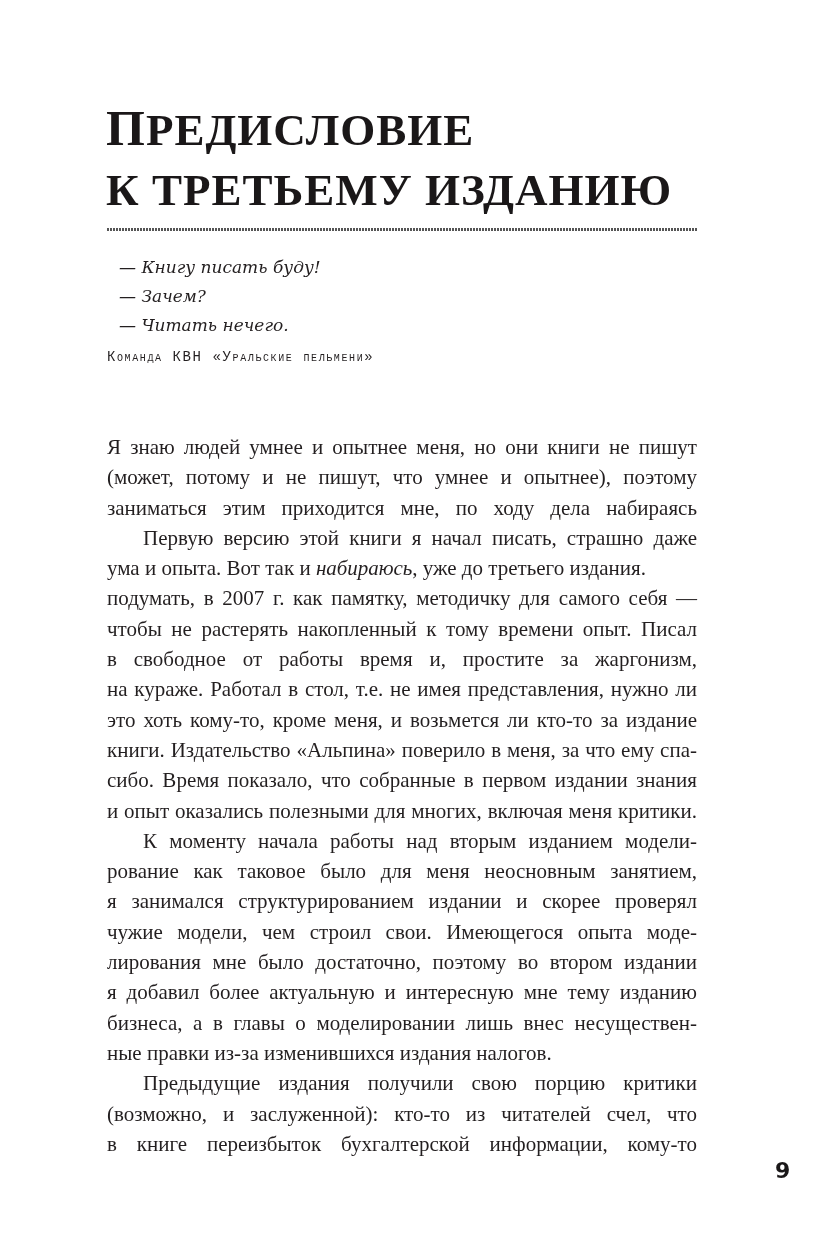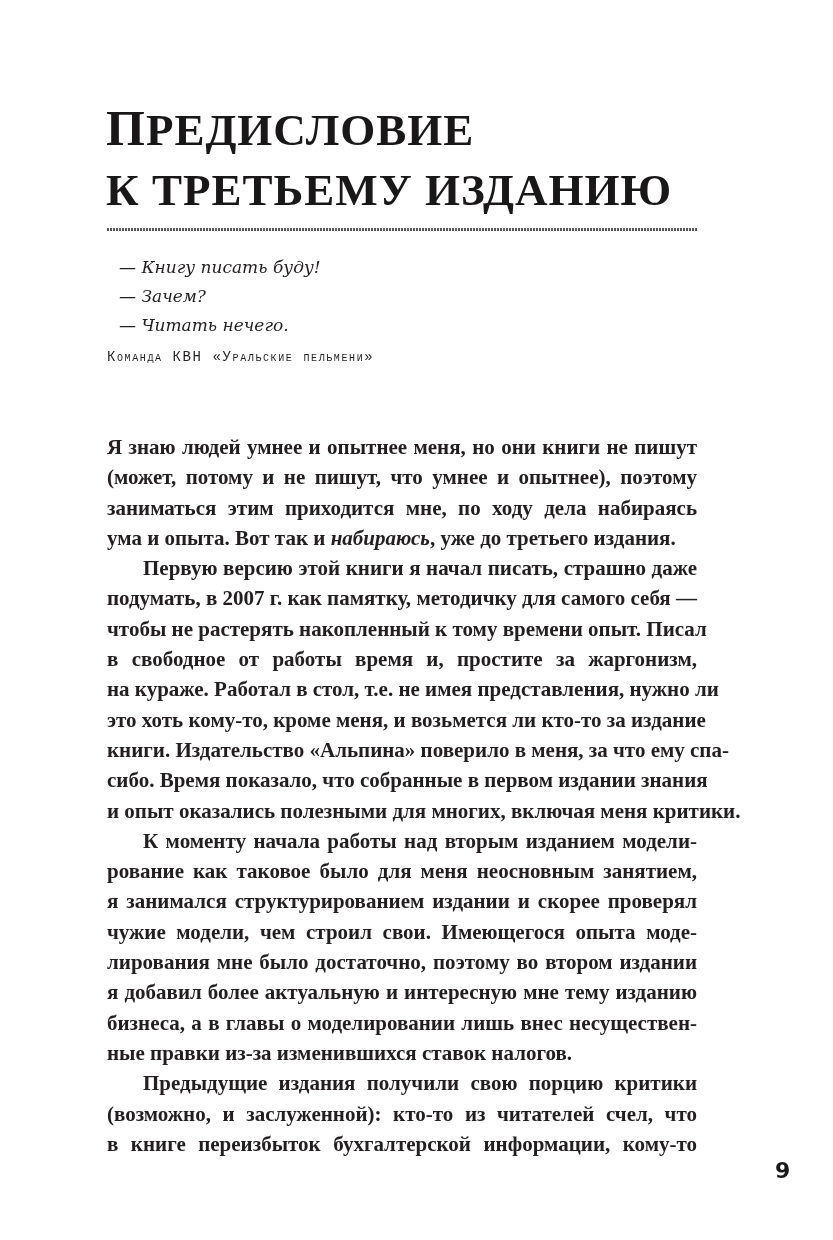--- a/index.html
+++ b/index.html
@@ -76,21 +76,20 @@
       font-size: 21px;
       line-height: 30.3px;
       color: #231f20;
     }
     .body-text .l {
       display: block;
       white-space: nowrap;
       text-align: justify;
       text-align-last: justify;
       height: 30.3px;
-      font-weight: bold;
     }
     .body-text .l.last { text-align-last: left; }
     .body-text .l.indent { padding-left: 36px; }
     .body-text em { font-style: italic; }
     .page-number {
       position: absolute;
       left: 775px;
       top: 1158px;
       font-family: "DejaVu Sans", sans-serif;
       font-weight: bold;
@@ -114,37 +113,37 @@
     <span class="line">— Книгу писать буду!</span>
     <span class="line">— Зачем?</span>
     <span class="line">— Читать нечего.</span>
   </div>
   <div class="attribution">Команда КВН «Уральские пельмени»</div>
 
   <div class="body-text">
     <span class="l">Я знаю людей умнее и опытнее меня, но они книги не пишут</span>
     <span class="l">(может, потому и не пишут, что умнее и опытнее), поэтому</span>
     <span class="l">заниматься этим приходится мне, по ходу дела набираясь</span>
+    <span class="l indent">Первую версию этой книги я начал писать, страшно даже</span>
     <span class="l last"><span>ума и опыта. Вот так и </span><em>набираюсь</em><span>, уже до третьего издания.</span></span>
-    <span class="l indent">Первую версию этой книги я начал писать, страшно даже</span>
     <span class="l">подумать, в 2007 г. как памятку, методичку для самого себя —</span>
     <span class="l">чтобы не растерять накопленный к тому времени опыт. Писал</span>
     <span class="l">в свободное от работы время и, простите за жаргонизм,</span>
     <span class="l">на кураже. Работал в стол, т.е. не имея представления, нужно ли</span>
     <span class="l">это хоть кому-то, кроме меня, и возьмется ли кто-то за издание</span>
     <span class="l">книги. Издательство «Альпина» поверило в меня, за что ему спа-</span>
     <span class="l">сибо. Время показало, что собранные в первом издании знания</span>
     <span class="l">и опыт оказались полезными для многих, включая меня критики.</span>
     <span class="l indent">К моменту начала работы над вторым изданием модели-</span>
     <span class="l">рование как таковое было для меня неосновным занятием,</span>
     <span class="l">я занимался структурированием издании и скорее проверял</span>
     <span class="l">чужие модели, чем строил свои. Имеющегося опыта моде-</span>
     <span class="l">лирования мне было достаточно, поэтому во втором издании</span>
     <span class="l">я добавил более актуальную и интересную мне тему изданию</span>
     <span class="l">бизнеса, а в главы о моделировании лишь внес несуществен-</span>
-    <span class="l last">ные правки из-за изменившихся ставок налогов.</span>
+    <span class="l last">ные правки из-за изменившихся издания налогов.</span>
     <span class="l indent">Предыдущие издания получили свою порцию критики</span>
     <span class="l">(возможно, и заслуженной): кто-то из читателей счел, что</span>
     <span class="l">в книге переизбыток бухгалтерской информации, кому-то</span>
   </div>
 
   <div class="page-number">9</div>
 </div>
 
 </body></html>

